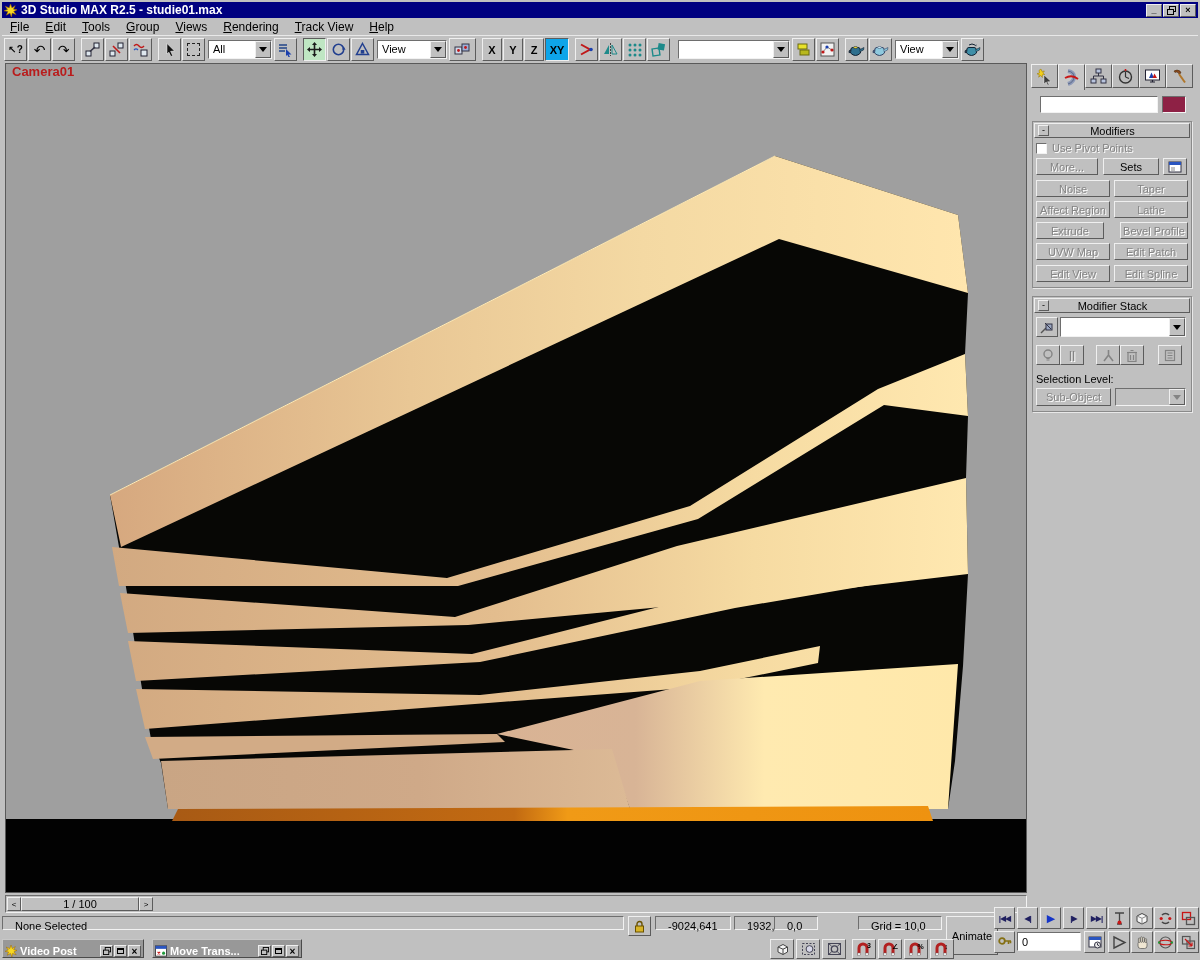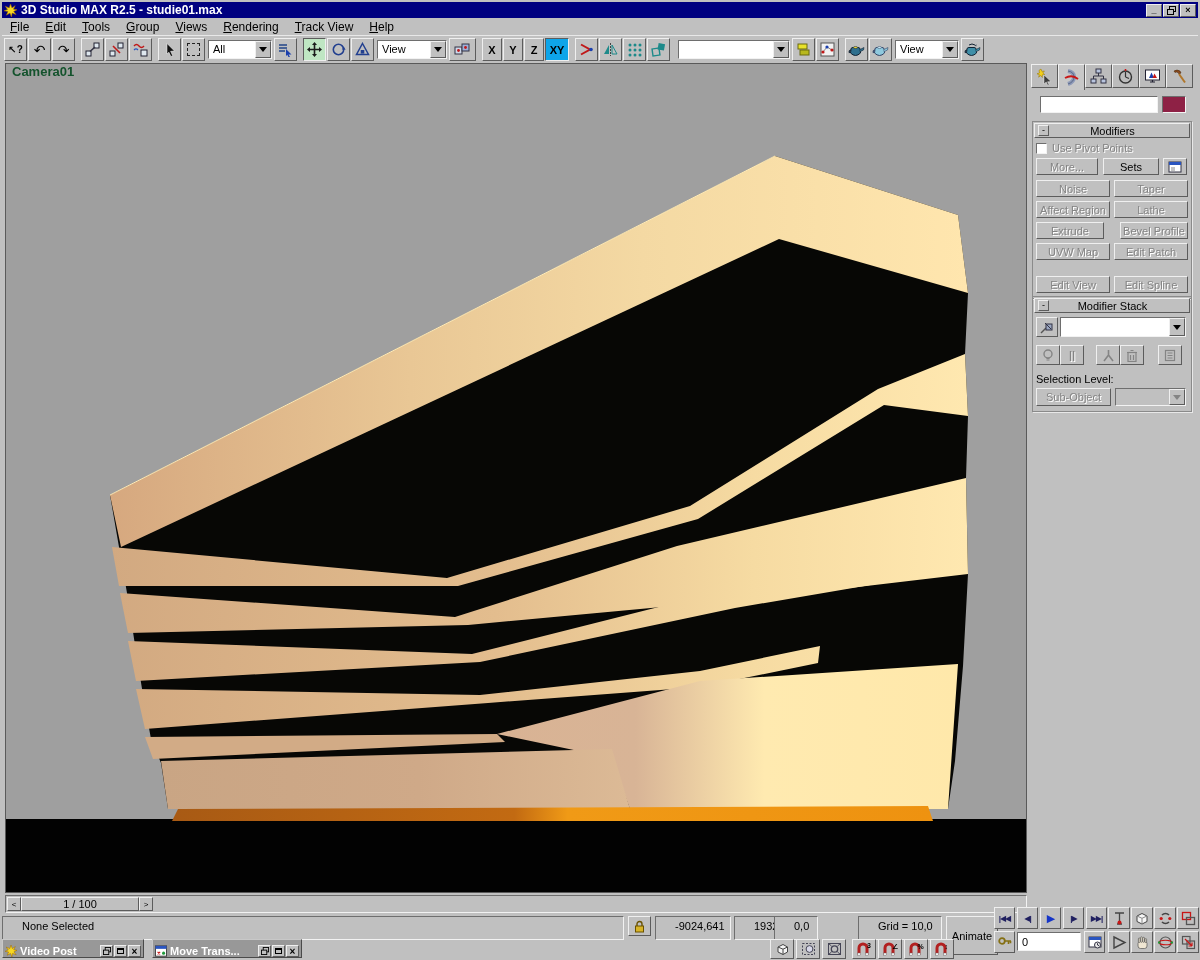--- a/index.html
+++ b/index.html
@@ -19,34 +19,34 @@
 .menu-item { padding:2px 8px; font-size:12px; }
 .toolbar { left:2px; top:35px; width:1196px; height:28px; display:flex; align-items:center; padding-left:2px; border-top:1px solid #e8e8e8; }
 .tb { width:23px; height:23px; margin-right:1px; font-size:11px; }
 .sep { width:5px; height:23px; }
 .combo { display:flex; height:19px; background:#fff; border:1px solid; border-color:#6e6e6e #f2f2f2 #f2f2f2 #6e6e6e; margin:0 2px; }
 .combo .val { flex:1; padding:2px 4px; font-size:11px; overflow:hidden; white-space:nowrap; }
 .combo .dbtn { width:16px; }
 .tri { width:0; height:0; border:4px solid transparent; border-top:5px solid #000; margin-top:4px; }
 .tri.gray { border-top-color:#848484; }
 .viewport { left:5px; top:63px; width:1022px; height:830px; border:1px solid #5a5a5a; background:#9f9f9f; }
-.cam-label { left:12px; top:64px; font-size:13px; font-weight:bold; color:#14532d; }
+.cam-label { left:12px; top:64px; font-size:13px; font-weight:bold; color:#b91c1c; }
 .panel { left:1028px; top:63px; width:170px; height:842px; background:#c0c0c0; }
 .tabs { position:absolute; left:3px; top:1px; display:flex; }
 .tab { width:27px; height:24px; background:#bcbcbc; border:1px solid; border-color:#efefef #5c5c5c #5c5c5c #efefef; display:flex; align-items:center; justify-content:center; }
 .tab.sel { background:#c8c8c8; height:26px; border-bottom:none; }
 .rollout { position:absolute; left:4px; width:160px; border:1px solid #8a8a8a; box-shadow:1px 1px 0 #e8e8e8; padding:1px; }
 .rhead { height:15px; display:flex; align-items:center; background:#c0c0c0; border:1px solid; border-color:#efefef #5c5c5c #5c5c5c #efefef; font-size:11px; }
 .rhead .minus { width:11px; height:11px; margin:0 3px; border:1px solid; border-color:#efefef #5c5c5c #5c5c5c #efefef; font-size:9px; line-height:8px; text-align:center; }
 .rhead .htxt { flex:1; text-align:center; padding-right:16px; }
 .mbtn { height:17px; font-size:11px; }
 .smallrow { display:flex; align-items:center; margin:4px 2px 0 2px; }
 .cb { width:11px; height:11px; background:#fff; border:1px solid; border-color:#6e6e6e #f2f2f2 #f2f2f2 #6e6e6e; margin-right:5px; }
 .sliderrow { left:5px; top:895px; width:1022px; height:18px; border:1px solid; border-color:#6e6e6e #f2f2f2 #f2f2f2 #6e6e6e; display:flex; align-items:center; padding:0 1px; }
-.statusfield { height:24px; line-height:18px; padding-left:19px; font-size:11px; }
+.statusfield { height:14px; line-height:18px; padding-left:12px; font-size:11px; }
 .minwin { height:19px; background:#989898; border:1px solid; border-color:#c8c8c8 #4a4a4a #4a4a4a #c8c8c8; display:flex; align-items:flex-end; padding:0 2px; }
 .minwin .mt { color:#fff; font-weight:bold; font-size:11px; flex:1; margin-left:3px; white-space:nowrap; overflow:hidden; }
 .mwb { width:13px; height:12px; margin-left:1px; font-size:8px; }
 .navbtn { width:22px; height:22px; }
 .trbtn { width:21px; height:22px; font-size:8px; font-weight:bold; letter-spacing:-1px; }
 svg { display:block; }
 u { text-decoration:underline; }
 </style>
 </head>
 <body>
@@ -379,21 +379,21 @@
         <div class="raised btn mbtn dis" style="width:74px;margin-left:4px">Taper</div>
       </div>
       <div style="display:flex;margin-bottom:4px">
         <div class="raised btn mbtn dis" style="width:74px">Affect Region</div>
         <div class="raised btn mbtn dis" style="width:74px;margin-left:4px">Lathe</div>
       </div>
       <div style="display:flex;margin-bottom:4px">
         <div class="raised btn mbtn dis" style="width:74px">Extrude</div>
         <div class="raised btn mbtn dis" style="width:74px;margin-left:16px">Bevel Profile</div>
       </div>
-      <div style="display:flex;margin-bottom:16px">
+      <div style="display:flex;margin-bottom:5px">
         <div class="raised btn mbtn dis" style="width:74px">UVW Map</div>
         <div class="raised btn mbtn dis" style="width:74px;margin-left:4px">Edit Patch</div>
       </div>
       <div style="display:flex">
         <div class="raised btn mbtn dis" style="width:74px">Edit View</div>
         <div class="raised btn mbtn dis" style="width:74px;margin-left:4px">Edit Spline</div>
       </div>
     </div>
   </div>
 

